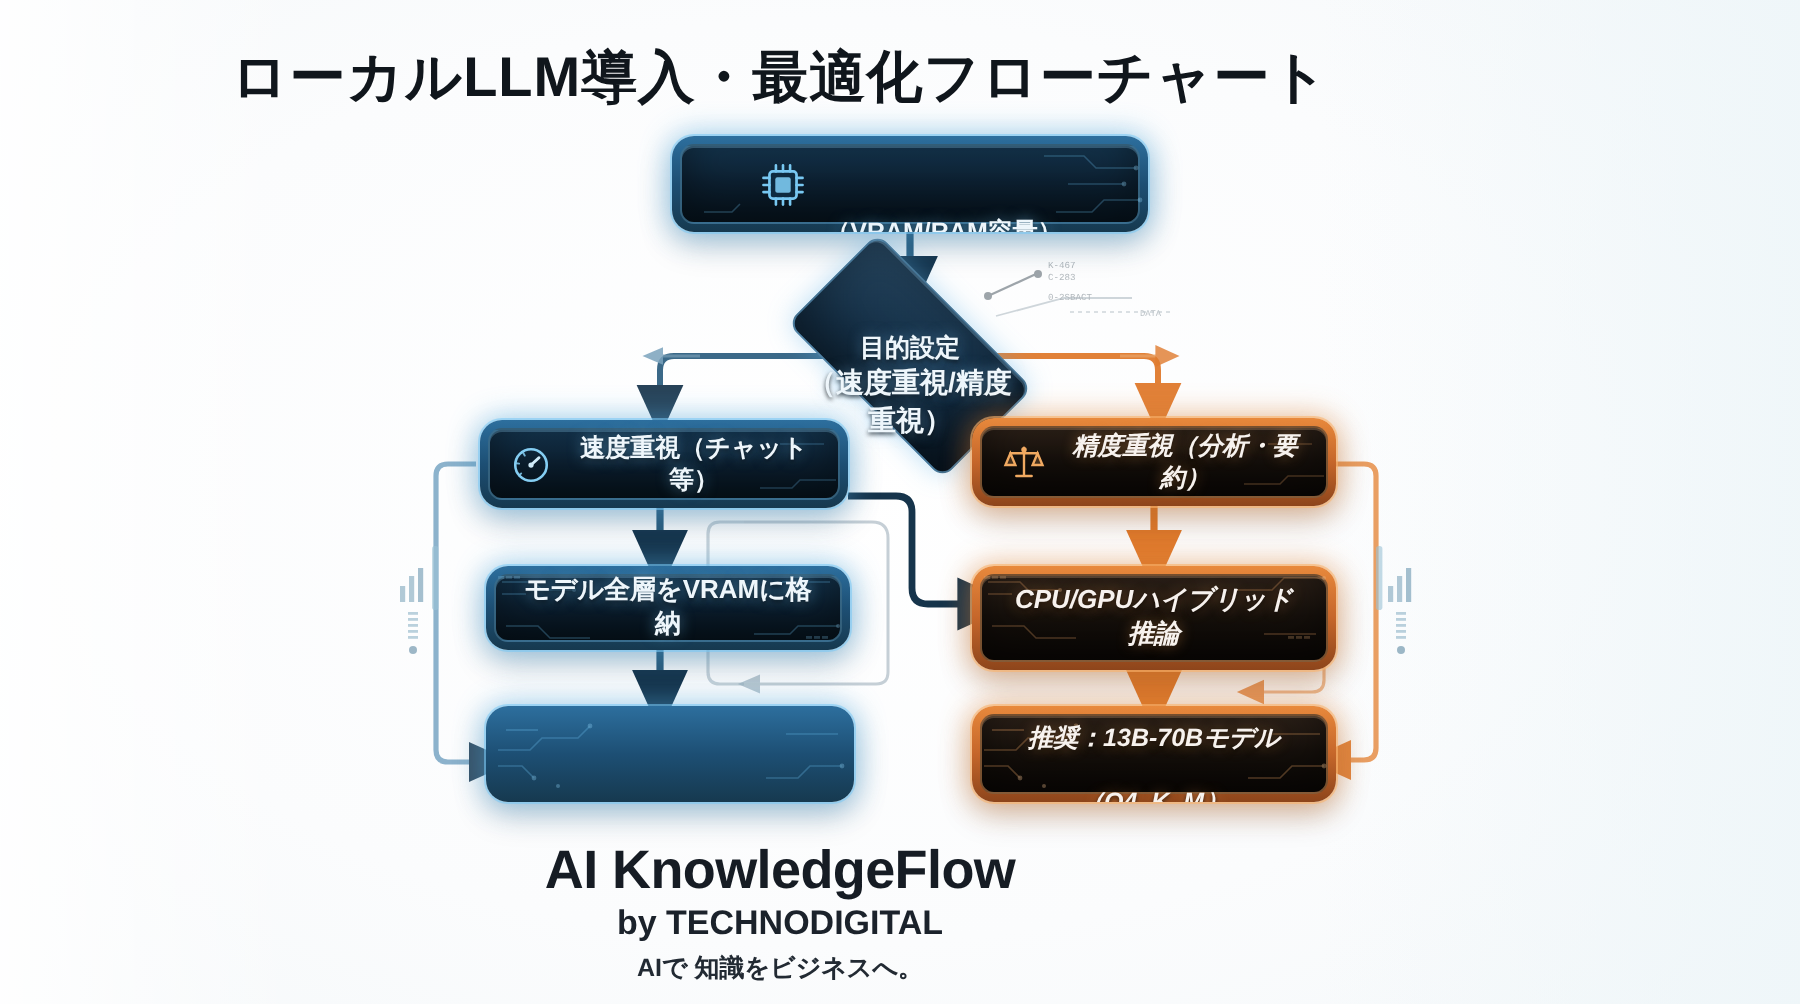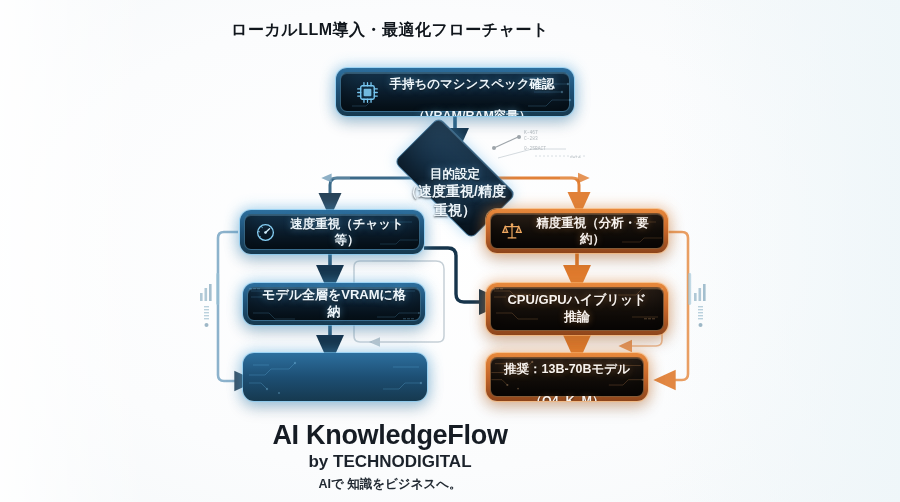--- a/index.html
+++ b/index.html
@@ -27,21 +27,21 @@
   .tint-left{
     position:absolute; top:0; left:0; width:150px; height:100%;
     background:linear-gradient(270deg, rgba(252,253,254,0) 0%, rgba(255,255,255,.9) 100%);
     pointer-events:none;
   }
 
   
   .title{
     position:absolute; left:0; top:20px; width:780px;
     text-align:center;
-    font-size:16px; font-weight:bold;
+    font-size:28px; font-weight:bold;
     letter-spacing:.5px;
     color:#10161c;
     text-shadow:0 1px 2px rgba(255,255,255,.9);
   }
 
   
   svg.links{ position:absolute; left:0; top:0; width:900px; height:502px; }
 
   
   .node{
@@ -85,20 +85,21 @@
   }
   .blue .label{ text-shadow:0 0 7px rgba(120,200,250,.55), 0 1px 2px rgba(0,0,0,.8); color:#eef6fb; }
 
   
   .orange{
     background:linear-gradient(180deg,#e8893c 0%,#c5662a 50%,#8d451b 100%);
     box-shadow:
       0 0 0 1px rgba(250,180,110,.6),
       0 0 14px 2px rgba(235,140,60,.42),
       0 6px 16px rgba(80,40,15,.28);
+    font-style: italic;
   }
   .orange .inner{
     background:linear-gradient(180deg,#2a1f17 0%,#17110c 48%,#0d0906 100%);
     border:1px solid rgba(245,165,95,.45);
     box-shadow:inset 0 1px 0 rgba(255,200,150,.22), inset 0 -12px 22px rgba(0,0,0,.5);
   }
   .orange .label{ text-shadow:0 0 7px rgba(255,170,90,.4), 0 1px 2px rgba(0,0,0,.85); color:#f7f2ee; }
 
   
   .diamond{
@@ -268,21 +269,21 @@
             <path d="M15.4,18.5 L15.4,21.4"></path>
           <path d="M5.5,8.6 L2.6,8.6"></path>
             <path d="M5.5,12 L2.6,12"></path>
             <path d="M5.5,15.4 L2.6,15.4"></path>
           <path d="M18.5,8.6 L21.4,8.6"></path>
             <path d="M18.5,12 L21.4,12"></path>
             <path d="M18.5,15.4 L21.4,15.4"></path>
         </g>
       </svg>
       <div class="label" style="font-size:12.5px;">
-        <span>手持ちのマシンスペック確認</span><br>
+        <br>
         <span>（VRAM/RAM容量）</span>
       </div>
     </div>
   </div>
 
   <div class="diamond" style="left:400px; top:146px; width:110px; height:64px;">
     <div class="dshape"></div>
     <div class="dtext">
       <div style="font-size:12.5px;margin-top:29px;">目的設定</div>
       <div style="font-size:14px;">（速度重視/精度重視）</div>
@@ -400,21 +401,21 @@
       </g>
       <g fill="#8fd3f7" opacity=".6">
         <circle cx="52" cy="10" r="1.2"></circle>
           <circle cx="24" cy="36" r="1.2"></circle>
           <circle cx="178" cy="30" r="1.2"></circle>
         <circle cx="36" cy="40" r="1"></circle>
       </g>
     </svg>
   </div>
 
-  <div class="node orange" style="left:486px; top:353px; width:162px; height:48px;">
+  <div class="node orange" style="left:486px; top:353px; width:182px; height:48px;">
     <svg class="circuit" viewBox="0 0 182 48">
       <g stroke="#f0a96a" stroke-width=".85" fill="none" opacity=".55">
         <path d="M6,22 L22,22 L28,16 L46,16 L52,10"></path>
         <path d="M6,30 L18,30 L24,36"></path>
         <path d="M10,12 L26,12"></path>
         <path d="M138,36 L154,36 L160,30 L176,30"></path>
         <path d="M148,14 L174,14"></path>
       </g>
       <g fill="#f6c491" opacity=".6">
         <circle cx="52" cy="10" r="1.2"></circle>

